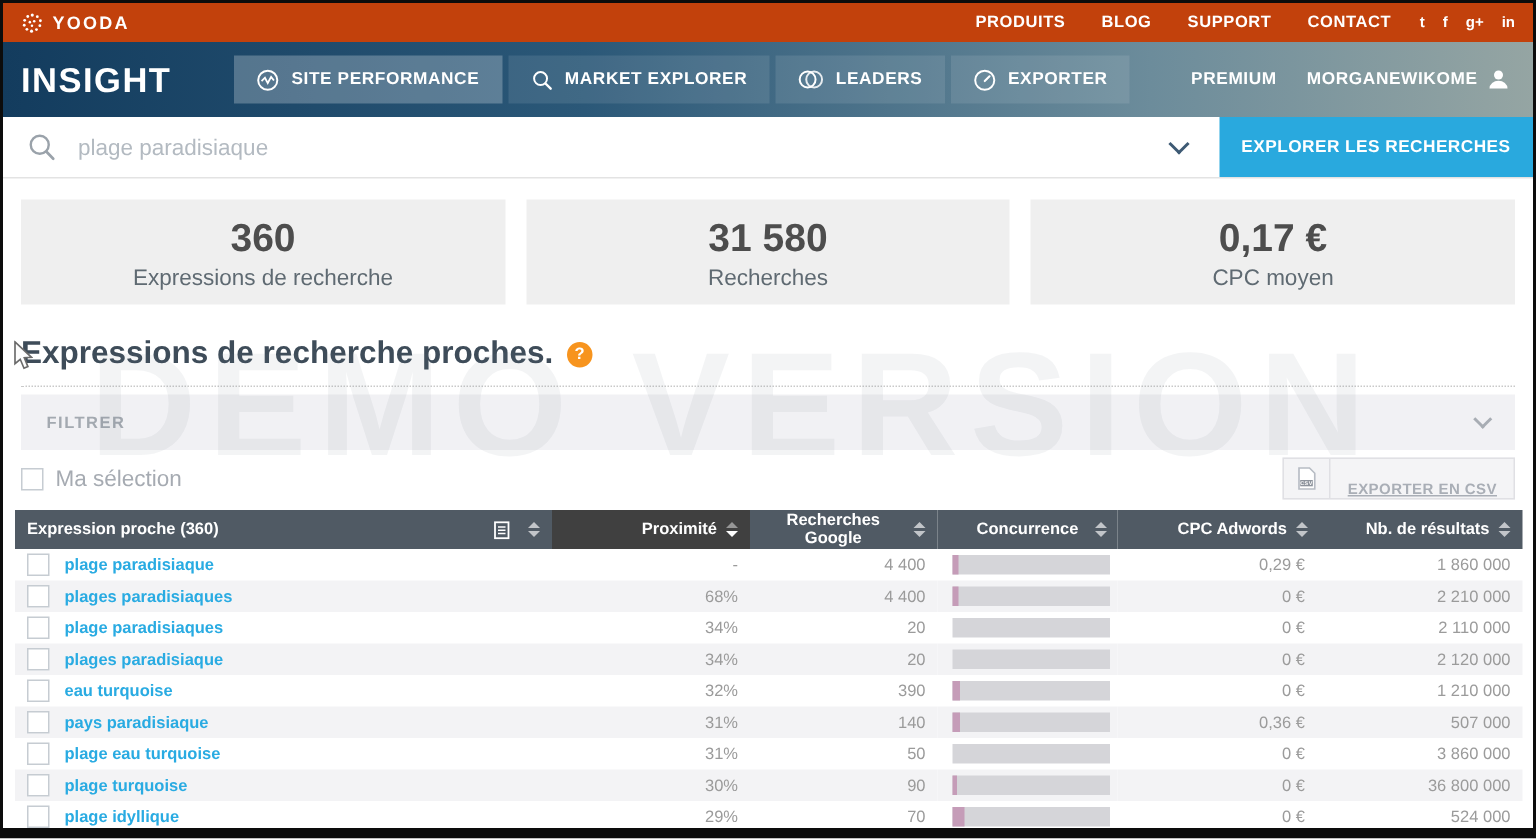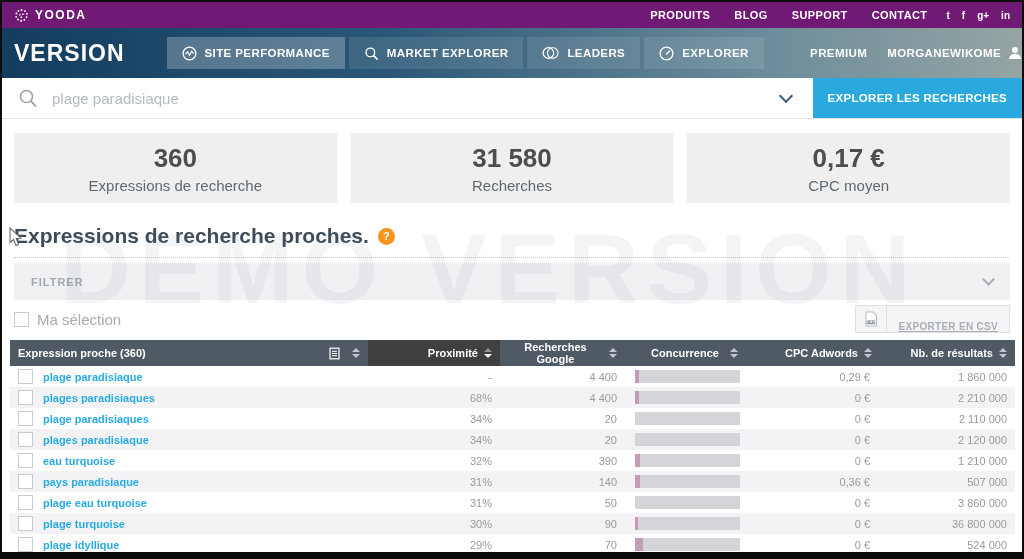--- a/index.html
+++ b/index.html
@@ -1,39 +1,39 @@
 <!DOCTYPE html>
 <html><head>
 <meta charset="utf-8">
 <style>
   html,body{margin:0;padding:0;}
   body{width:1024px;height:559px;overflow:hidden;position:relative;background:#fff;
        font-family:"Liberation Sans",sans-serif;-webkit-font-smoothing:antialiased;}
   .frame{position:absolute;inset:0;border:2px solid #0c0c0c;border-bottom-width:7px;z-index:60;pointer-events:none;}
 
   
-  .topbar{position:absolute;left:2px;right:2px;top:2px;height:26px;background:#701a75;
+  .topbar{position:absolute;left:2px;right:2px;top:2px;height:26px;background:#c2410c;
           display:flex;align-items:center;padding:0 12px;z-index:10;}
   .brand{display:flex;align-items:center;gap:6px;color:#fff;font-weight:bold;font-size:12px;letter-spacing:1.5px;cursor:pointer;}
   .topbar-right{margin-left:auto;display:flex;align-items:center;gap:15px;}
   .toplink{color:#fff;font-size:11px;font-weight:bold;letter-spacing:.4px;cursor:pointer;}
   .social{display:flex;gap:12px;align-items:center;margin-left:4px;}
   .social span{color:#fff;font-size:10px;font-weight:bold;cursor:pointer;}
 
   
   .nav{position:absolute;left:2px;right:2px;top:28px;height:50px;color:#fff;z-index:9;
        background:linear-gradient(90deg,#133c5e 0%,#2b5878 38%,#6c8c9b 75%,#95a5a3 100%);
        display:flex;align-items:center;}
   .app-title{font-size:23px;font-weight:bold;letter-spacing:1px;margin:0 42px 0 12px;}
   .tabs{display:flex;gap:4px;height:32px;}
   .tab{display:flex;align-items:center;gap:8px;padding:0 15px;font-size:11.5px;font-weight:bold;
        letter-spacing:.4px;background:rgba(255,255,255,.10);cursor:pointer;white-space:nowrap;}
   .tab.active{background:rgba(255,255,255,.25);}
   .tab-icon{display:flex;align-items:center;}
-  .nav-right{margin-left:auto;display:flex;align-items:center;gap:20px;
+  .nav-right{margin-left:auto;display:flex;align-items:center;gap:20px;padding-right:16px;
              font-size:11.5px;font-weight:bold;letter-spacing:.4px;}
   .nav-right .item{display:flex;align-items:center;gap:7px;cursor:pointer;}
 
   
   .searchrow{position:absolute;left:2px;right:2px;top:78px;height:40px;background:#fff;
              border-bottom:1px solid #e3e3e3;display:flex;align-items:center;z-index:8;}
   .search-icon{margin:0 12px 0 16px;display:flex;}
   .search-input{flex:1;border:0;outline:0;font-size:15px;color:#b3bac1;font-family:"Liberation Sans",sans-serif;background:transparent;}
   .chev{display:inline-block;width:8px;height:8px;border-right:2px solid #3e5a74;border-bottom:2px solid #3e5a74;
         transform:rotate(45deg);margin:-4px 0 0 0;cursor:pointer;}
@@ -135,21 +135,21 @@
     <div class="social">
         <span>t</span>
         <span>f</span>
         <span>g+</span>
         <span>in</span>
       </div>
   </div>
 </div>
 
 <div class="nav">
-  <div class="app-title">VERSION</div>
+  <div class="app-title">INSIGHT</div>
   <div class="tabs">
       <div class="tab active">
         <span class="tab-icon">
           <svg width="15" height="15" viewBox="0 0 16 16">
             <circle cx="8" cy="8" r="6.8" fill="none" stroke="#fff" stroke-width="1.4"></circle>
             <path d="M3.6 8.6 L6 6.2 L8 10 L10.4 5.6 L12.4 8.2" fill="none" stroke="#fff" stroke-width="1.3"></path>
           </svg>
         </span>
         <span>SITE PERFORMANCE</span>
       </div>
@@ -171,21 +171,21 @@
         </span>
         <span>LEADERS</span>
       </div>
       <div class="tab">
         <span class="tab-icon">
           <svg width="15" height="15" viewBox="0 0 16 16">
             <circle cx="8" cy="8" r="6.8" fill="none" stroke="#fff" stroke-width="1.4"></circle>
             <line x1="8" y1="8.6" x2="11.4" y2="5.2" stroke="#fff" stroke-width="1.5" stroke-linecap="round"></line>
           </svg>
         </span>
-        <span>EXPLORER</span>
+        <span>EXPORTER</span>
       </div>
     </div>
   <div class="nav-right">
     <span class="item">PREMIUM</span>
     <span class="item">
       <span>MORGANEWIKOME</span>
       <span style="display:flex;">
         <svg width="14" height="14" viewBox="0 0 14 14">
           <circle cx="7" cy="4" r="3" fill="#fff"></circle>
             <path d="M1 13 a6 5.2 0 0 1 12 0 Z" fill="#fff"></path>

